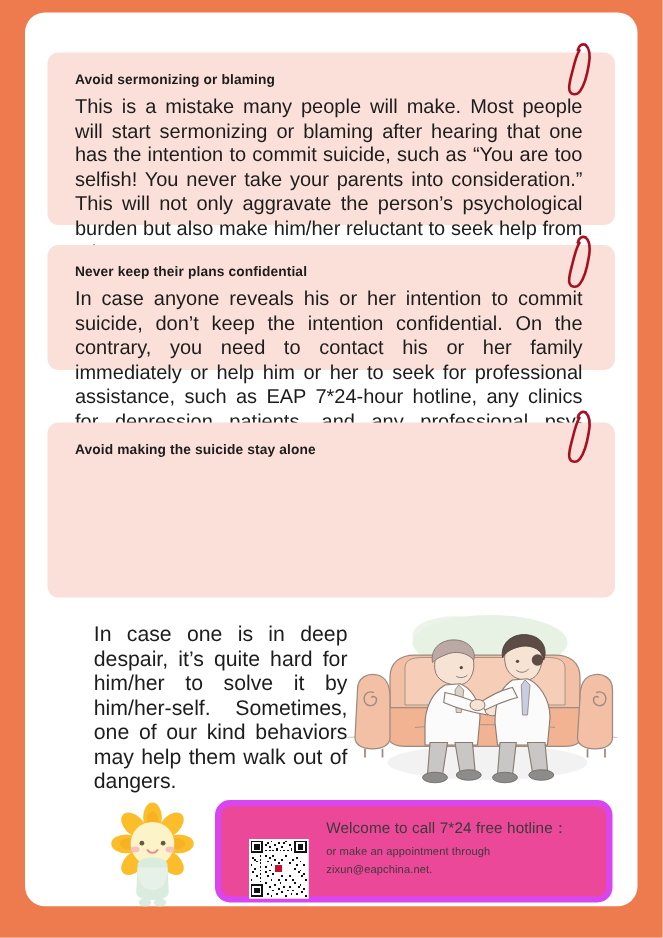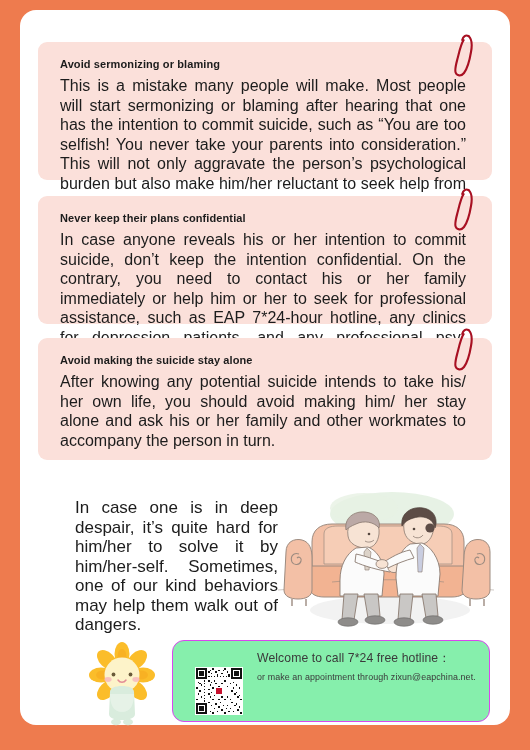--- a/index.html
+++ b/index.html
@@ -55,22 +55,22 @@
     font-size: 16px;
     color: #1c1c1c;
     line-height: 19.5px;
     text-align: justify;
     text-justify: inter-word;
     margin: 0;
     padding-right: 4px;
   }
 
   #card-1 { top: 32px;  height: 138px; }
-  #card-2 { top: 186px; height: 128px; }
-  #card-3 { top: 328px; height: 122px; }
+  #card-2 { top: 186px; height: 100px; }
+  #card-3 { top: 328px; height: 140px; }
 
   
   .clip {
     position: absolute;
     right: 18px;
     top: -10px;
     width: 22px;
     height: 48px;
     pointer-events: none;
   }
@@ -118,24 +118,24 @@
     top: 8px;
     width: 90px;
     height: 88px;
   }
   .hotline-box {
     position: absolute;
     left: 152px;
     top: 8px;
     width: 318px;
     height: 82px;
-    border: 1px solid #d946ef;
+    border: 5px solid #d946ef;
     border-radius: 12px;
     box-sizing: border-box;
-    background: #86efac;
+    background: #ec4899;
   }
   .qr {
     position: absolute;
     left: 22px;
     top: 26px;
     width: 48px;
     height: 48px;
   }
   .hl-inner {
     position: absolute;
@@ -177,21 +177,20 @@
       <div class="card-title">Never keep their plans confidential</div>
       <div class="card-body">In case anyone reveals his or her intention to commit suicide, don’t keep the intention confidential. On the contrary, you need to contact his or her family immediately or help him or her to seek for professional assistance, such as EAP 7*24-hour hotline, any clinics for depression patients, and any professional psy-chological counseling organizations.</div>
       <svg class="clip" viewBox="0 0 22 48">
         <path d="M16.5 4 C20 7 20.5 12 19 20 C17.5 29 15 37 12 41 C9.2 44.6 4.8 44 3.6 40.5 C2.4 37 4.2 32 6.2 24 C8 16.6 9.6 11 11.6 8.2" fill="none" stroke="#a81022" stroke-width="2.1" stroke-linecap="round"></path>
         <path d="M16.5 4 C13.6 2.6 11.2 4.4 10.2 8" fill="none" stroke="#a81022" stroke-width="2.1" stroke-linecap="round"></path>
       </svg>
     </div>
 
     <div class="card" id="card-3">
       <div class="card-title">Avoid making the suicide stay alone</div>
-      <div class="card-body">After knowing any potential suicide intends to take his/ her own life, you should avoid making him/ her stay alone and ask his or her family and other workmates to accompany the person in turn.</div>
       <svg class="clip" viewBox="0 0 22 48">
         <path d="M16.5 4 C20 7 20.5 12 19 20 C17.5 29 15 37 12 41 C9.2 44.6 4.8 44 3.6 40.5 C2.4 37 4.2 32 6.2 24 C8 16.6 9.6 11 11.6 8.2" fill="none" stroke="#a81022" stroke-width="2.1" stroke-linecap="round"></path>
         <path d="M16.5 4 C13.6 2.6 11.2 4.4 10.2 8" fill="none" stroke="#a81022" stroke-width="2.1" stroke-linecap="round"></path>
       </svg>
     </div>
 
     <div class="mid">
       <div class="mid-text">In case one is in deep despair, it’s quite hard for him/her to solve it by him/her-self. Sometimes, one of our kind behaviors may help them walk out of dangers.</div>
 
       <svg class="illo" viewBox="0 0 228 150">

